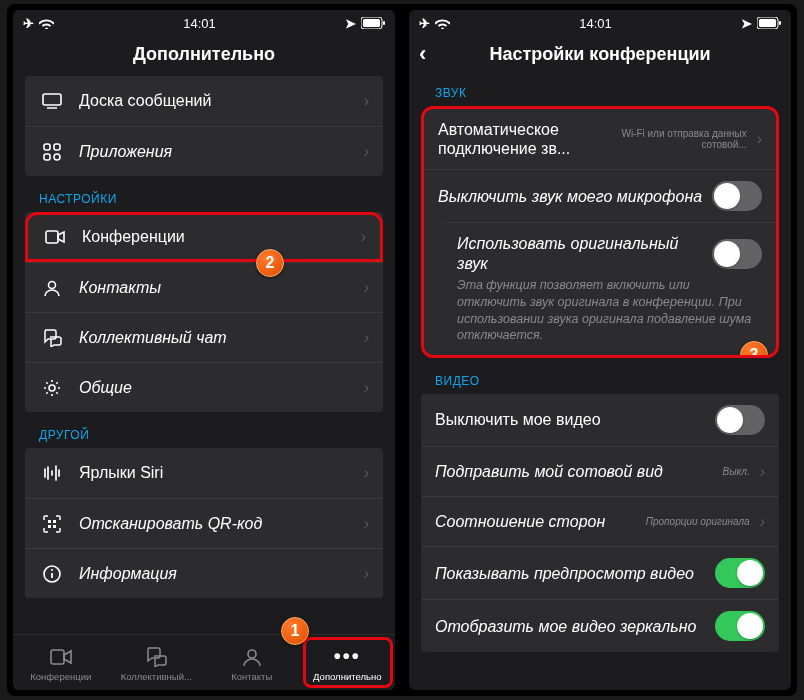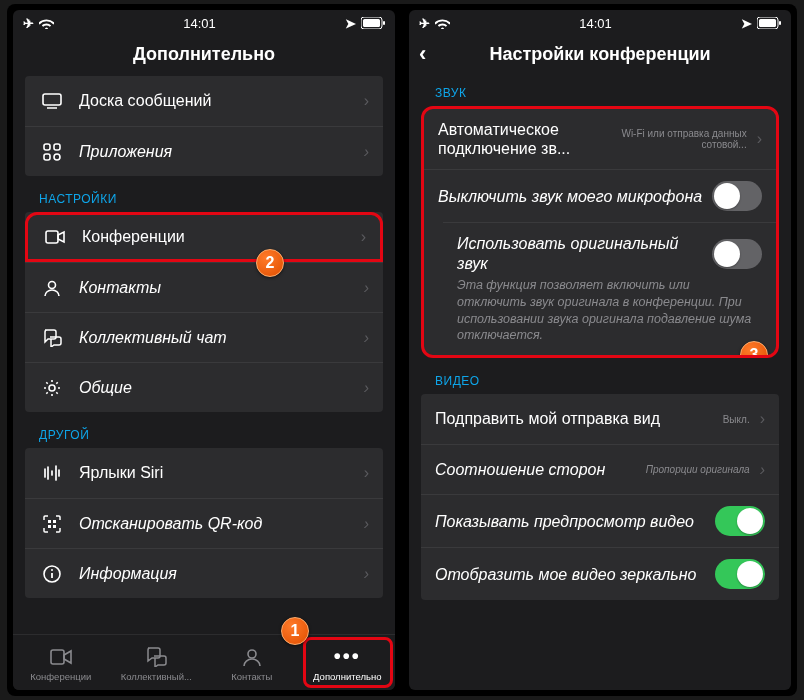--- a/index.html
+++ b/index.html
@@ -401,21 +401,25 @@
             <div class="toggle"></div>
           </div>
           <div class="desc">Эта функция позволяет включить или отключить звук оригинала в конференции. При использовании звука оригинала подавление шума отключается.</div>
         </div>
         <div class="badge" style="right:8px; bottom:-14px;">3</div>
       </div>
 
       <div class="section-header">ВИДЕО</div>
       <div class="group">
         <div class="row">
-          <span class="label">Подправить мой отправка вид</span>
+          <span class="label">Выключить мое видео</span>
+          <div class="toggle"></div>
+        </div>
+        <div class="row">
+          <span class="label">Подправить мой сотовой вид</span>
           <span class="sub">Выкл.</span>
           <span class="chev">›</span>
         </div>
         <div class="row">
           <span class="label multi-label">Соотношение сторон</span>
           <span class="sub">Пропорции оригинала</span>
           <span class="chev">›</span>
         </div>
         <div class="row">
           <span class="label multi-label">Показывать предпросмотр видео</span>

